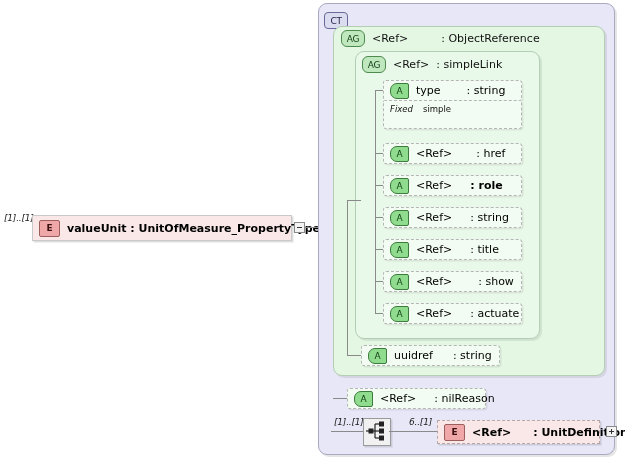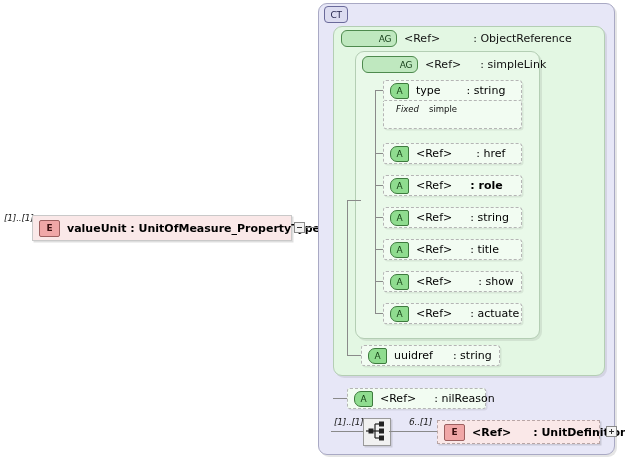--- a/index.html
+++ b/index.html
@@ -76,21 +76,20 @@
   }
   .ag-box.inner { background: #e9f9e9; }
   .badge-ag {
     width: 22px; height: 15px;
     background: #bfe8bf;
     border: 1px solid #4e8a4e;
     border-radius: 6px;
     display: flex; align-items: center; justify-content: center;
     font-size: 9px; color: #17401b;
     letter-spacing: -0.3px;
-    padding-left: 32px;
   }
   .ag-title { font-size: 11px; white-space: nowrap; color: #111; }
 
   
   .attr-box {
     background: #f2fcf2;
     border: 1px dashed #b5b5b5;
     border-radius: 3px;
     display: flex;
     align-items: center;
@@ -166,56 +165,56 @@
   <div class="abs elem-box" style="left:32px; top:215px; width:260px; height:26px;">
     <span class="badge-e">E</span>
     <span class="elem-label">valueUnit : UnitOfMeasure_PropertyType</span>
   </div>
   <div class="toggle" style="left:294px; top:222px;"></div>
 
   <div class="line-h" style="left:305px; top:227px; width:26px;"></div>
 
   <div class="abs ct-box" style="left:318px; top:3px; width:297px; height:452px;"></div>
 
-  <div class="abs" style="left:324px; top:6px; display:flex; align-items:center; gap:7px;">
+  <div class="abs" style="left:324px; top:12px; display:flex; align-items:center; gap:7px;">
     <span class="badge-ct">CT</span>
   </div>
 
   <div class="abs ag-box" style="left:333px; top:26px; width:272px; height:350px;"></div>
 
   <div class="abs" style="left:341px; top:30px; display:flex; align-items:center; gap:7px;">
     <span class="badge-ag">AG</span>
     <span class="ag-title">&lt;Ref&gt;</span>
     <span class="ag-title" style="margin-left:26px;">: ObjectReference</span>
   </div>
 
   <div class="abs ag-box inner" style="left:355px; top:51px; width:185px; height:288px;"></div>
 
   <div class="abs" style="left:362px; top:56px; display:flex; align-items:center; gap:7px;">
     <span class="badge-ag">AG</span>
     <span class="ag-title">&lt;Ref&gt;</span>
-    <span class="ag-title" style="margin-left:12px;">: simpleLink</span>
+    <span class="ag-title" style="margin-left:0;">: simpleLink</span>
   </div>
 
   <div class="line-v" style="left:375px; top:90px; height:223px;"></div>
   <div class="line-h" style="left:375px; top:90px; width:8px;"></div>
   <div class="line-h" style="left:375px; top:153px; width:8px;"></div>
   <div class="line-h" style="left:375px; top:185px; width:8px;"></div>
   <div class="line-h" style="left:375px; top:217px; width:8px;"></div>
   <div class="line-h" style="left:375px; top:249px; width:8px;"></div>
   <div class="line-h" style="left:375px; top:281px; width:8px;"></div>
   <div class="line-h" style="left:375px; top:313px; width:8px;"></div>
 
   <div class="abs attr-box" style="left:383px; top:80px; width:139px; height:21px;">
     <span class="badge-a">A</span>
     <span class="attr-label">type</span>
     <span class="attr-label" style="margin-left:26px;">: string</span>
   </div>
 
-  <div class="abs facet-box" style="left:383px; top:101px; width:139px; height:28px; padding:3px 0 0 12px;">
+  <div class="abs facet-box" style="left:383px; top:101px; width:139px; height:28px; padding:3px 0 0 6px;">
     <div class="facet-row">
       <span class="facet-key">Fixed</span>
       <span class="facet-val">simple</span>
     </div>
   </div>
 
   <div class="abs attr-box" style="left:383px; top:143px; width:139px; height:21px;">
     <span class="badge-a">A</span>
     <span class="attr-label">&lt;Ref&gt;</span>
     <span class="attr-label" style="margin-left:24px;">: href</span>

